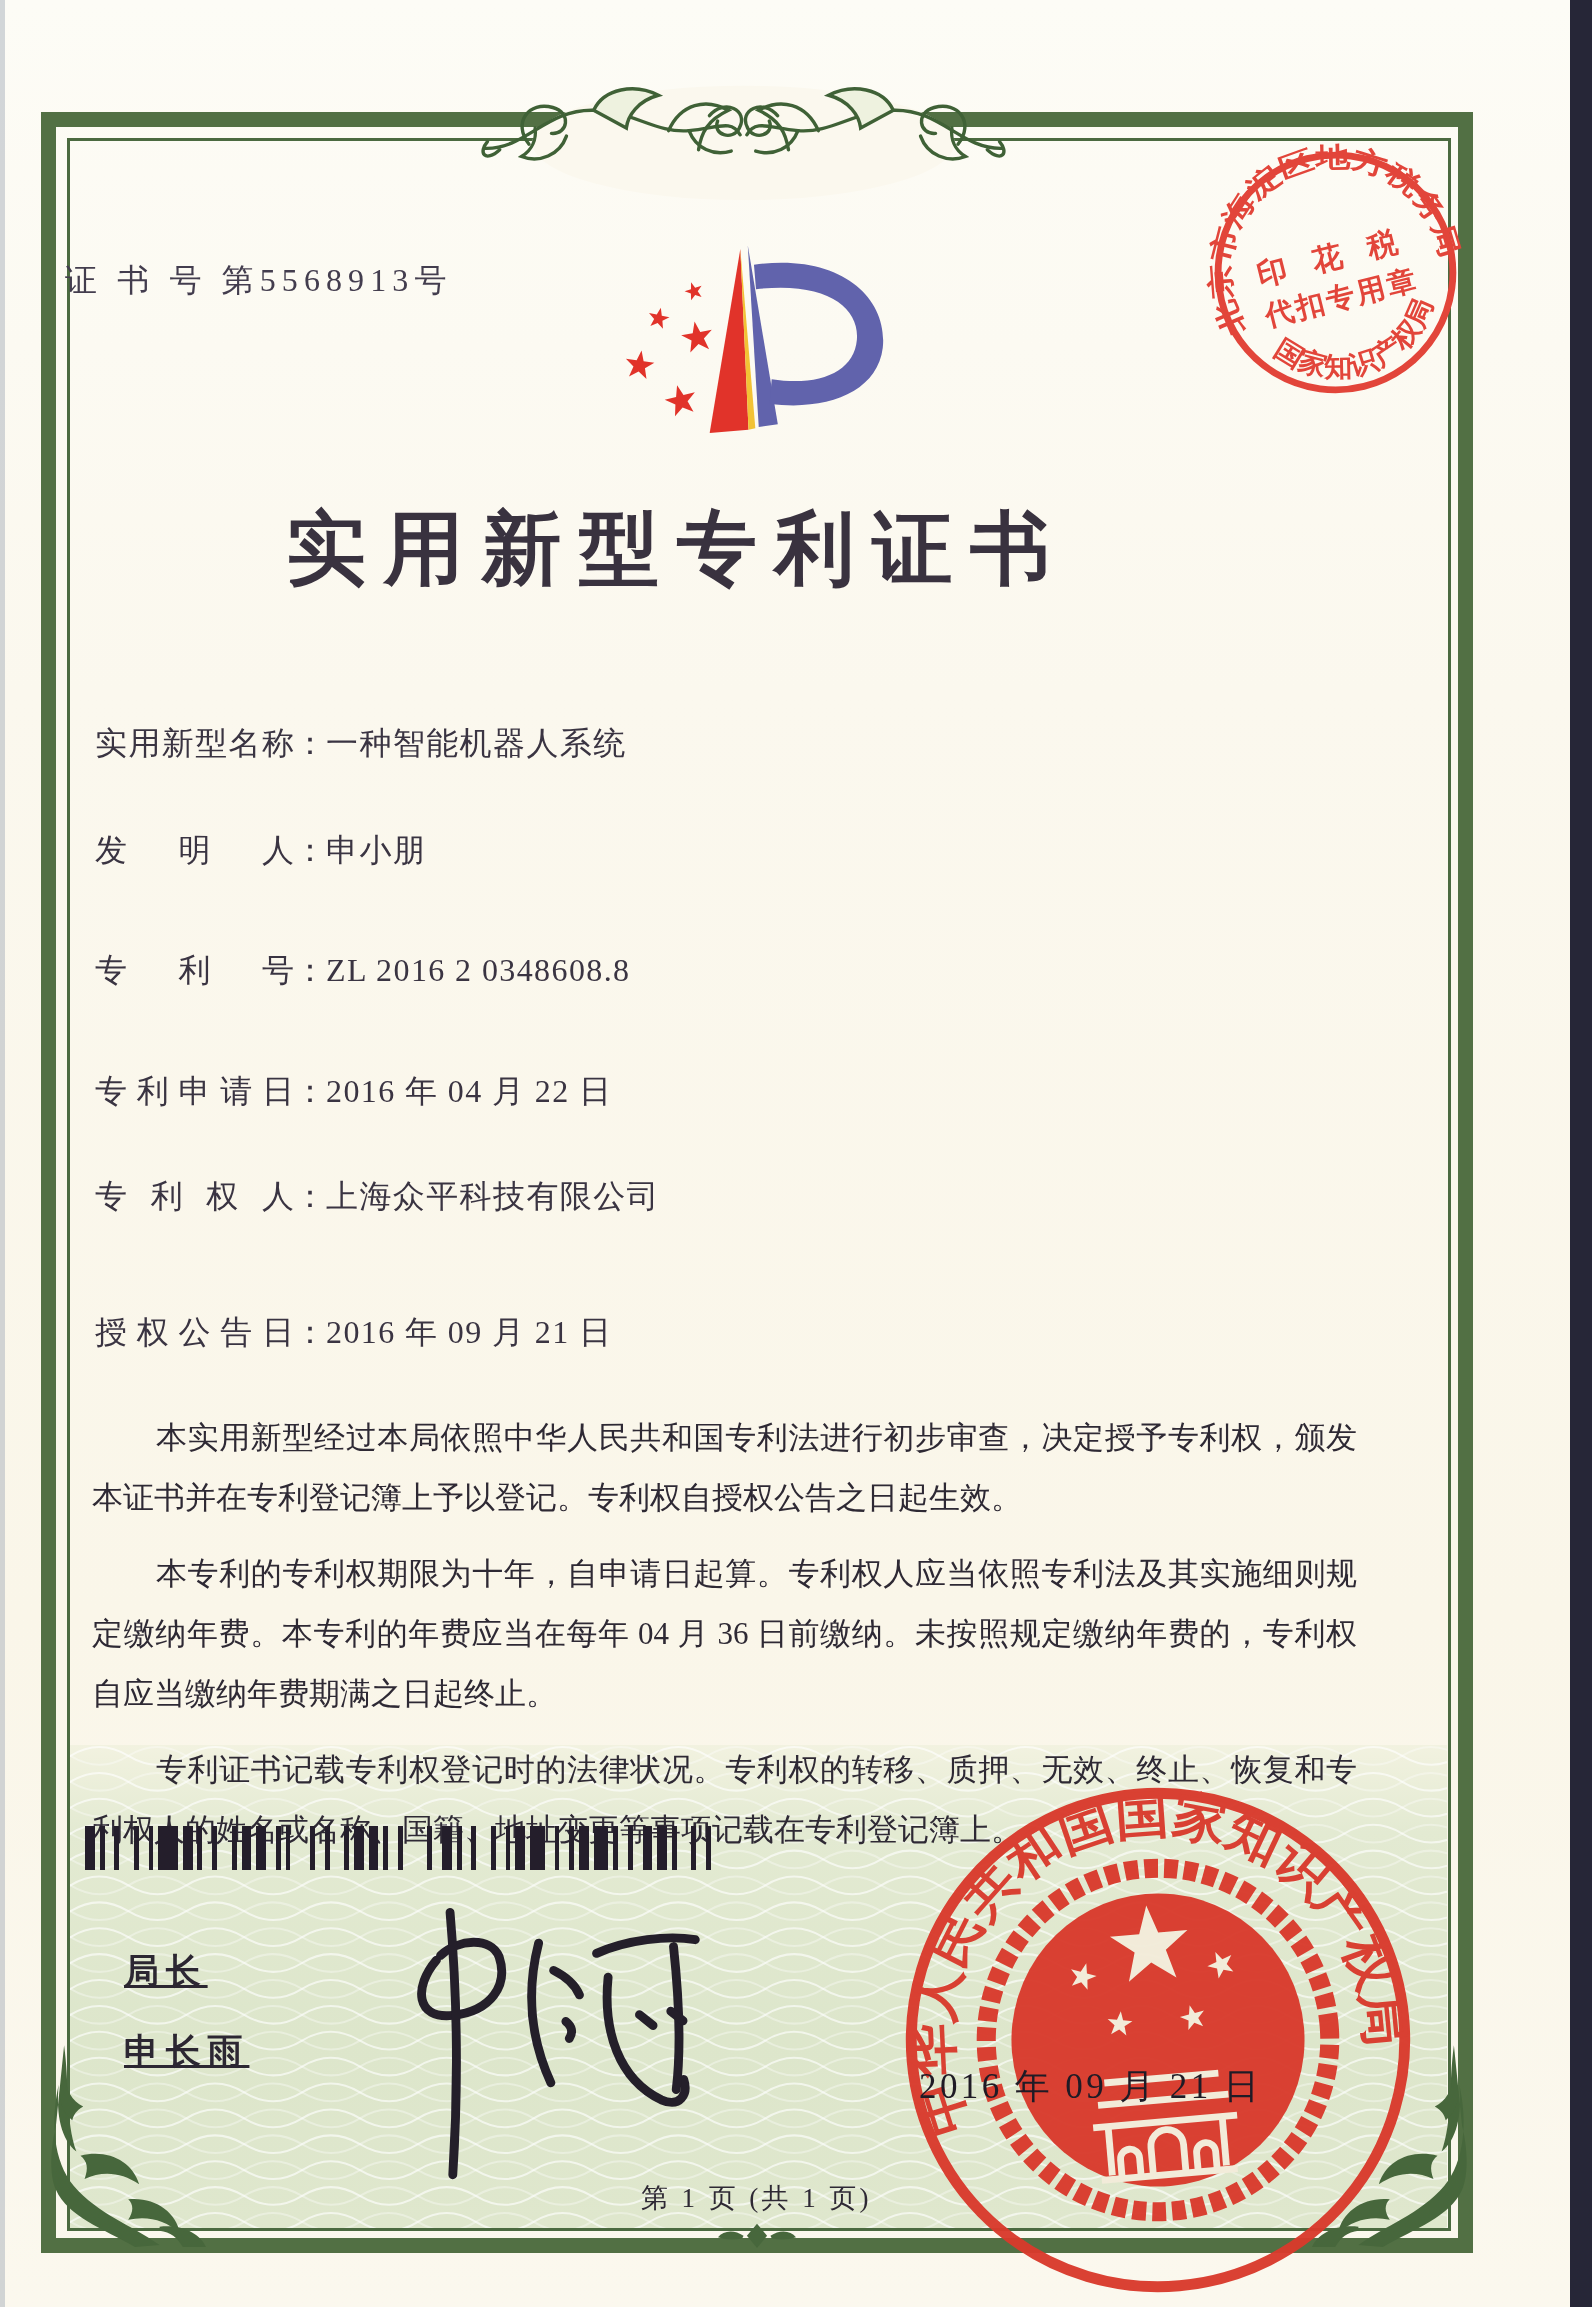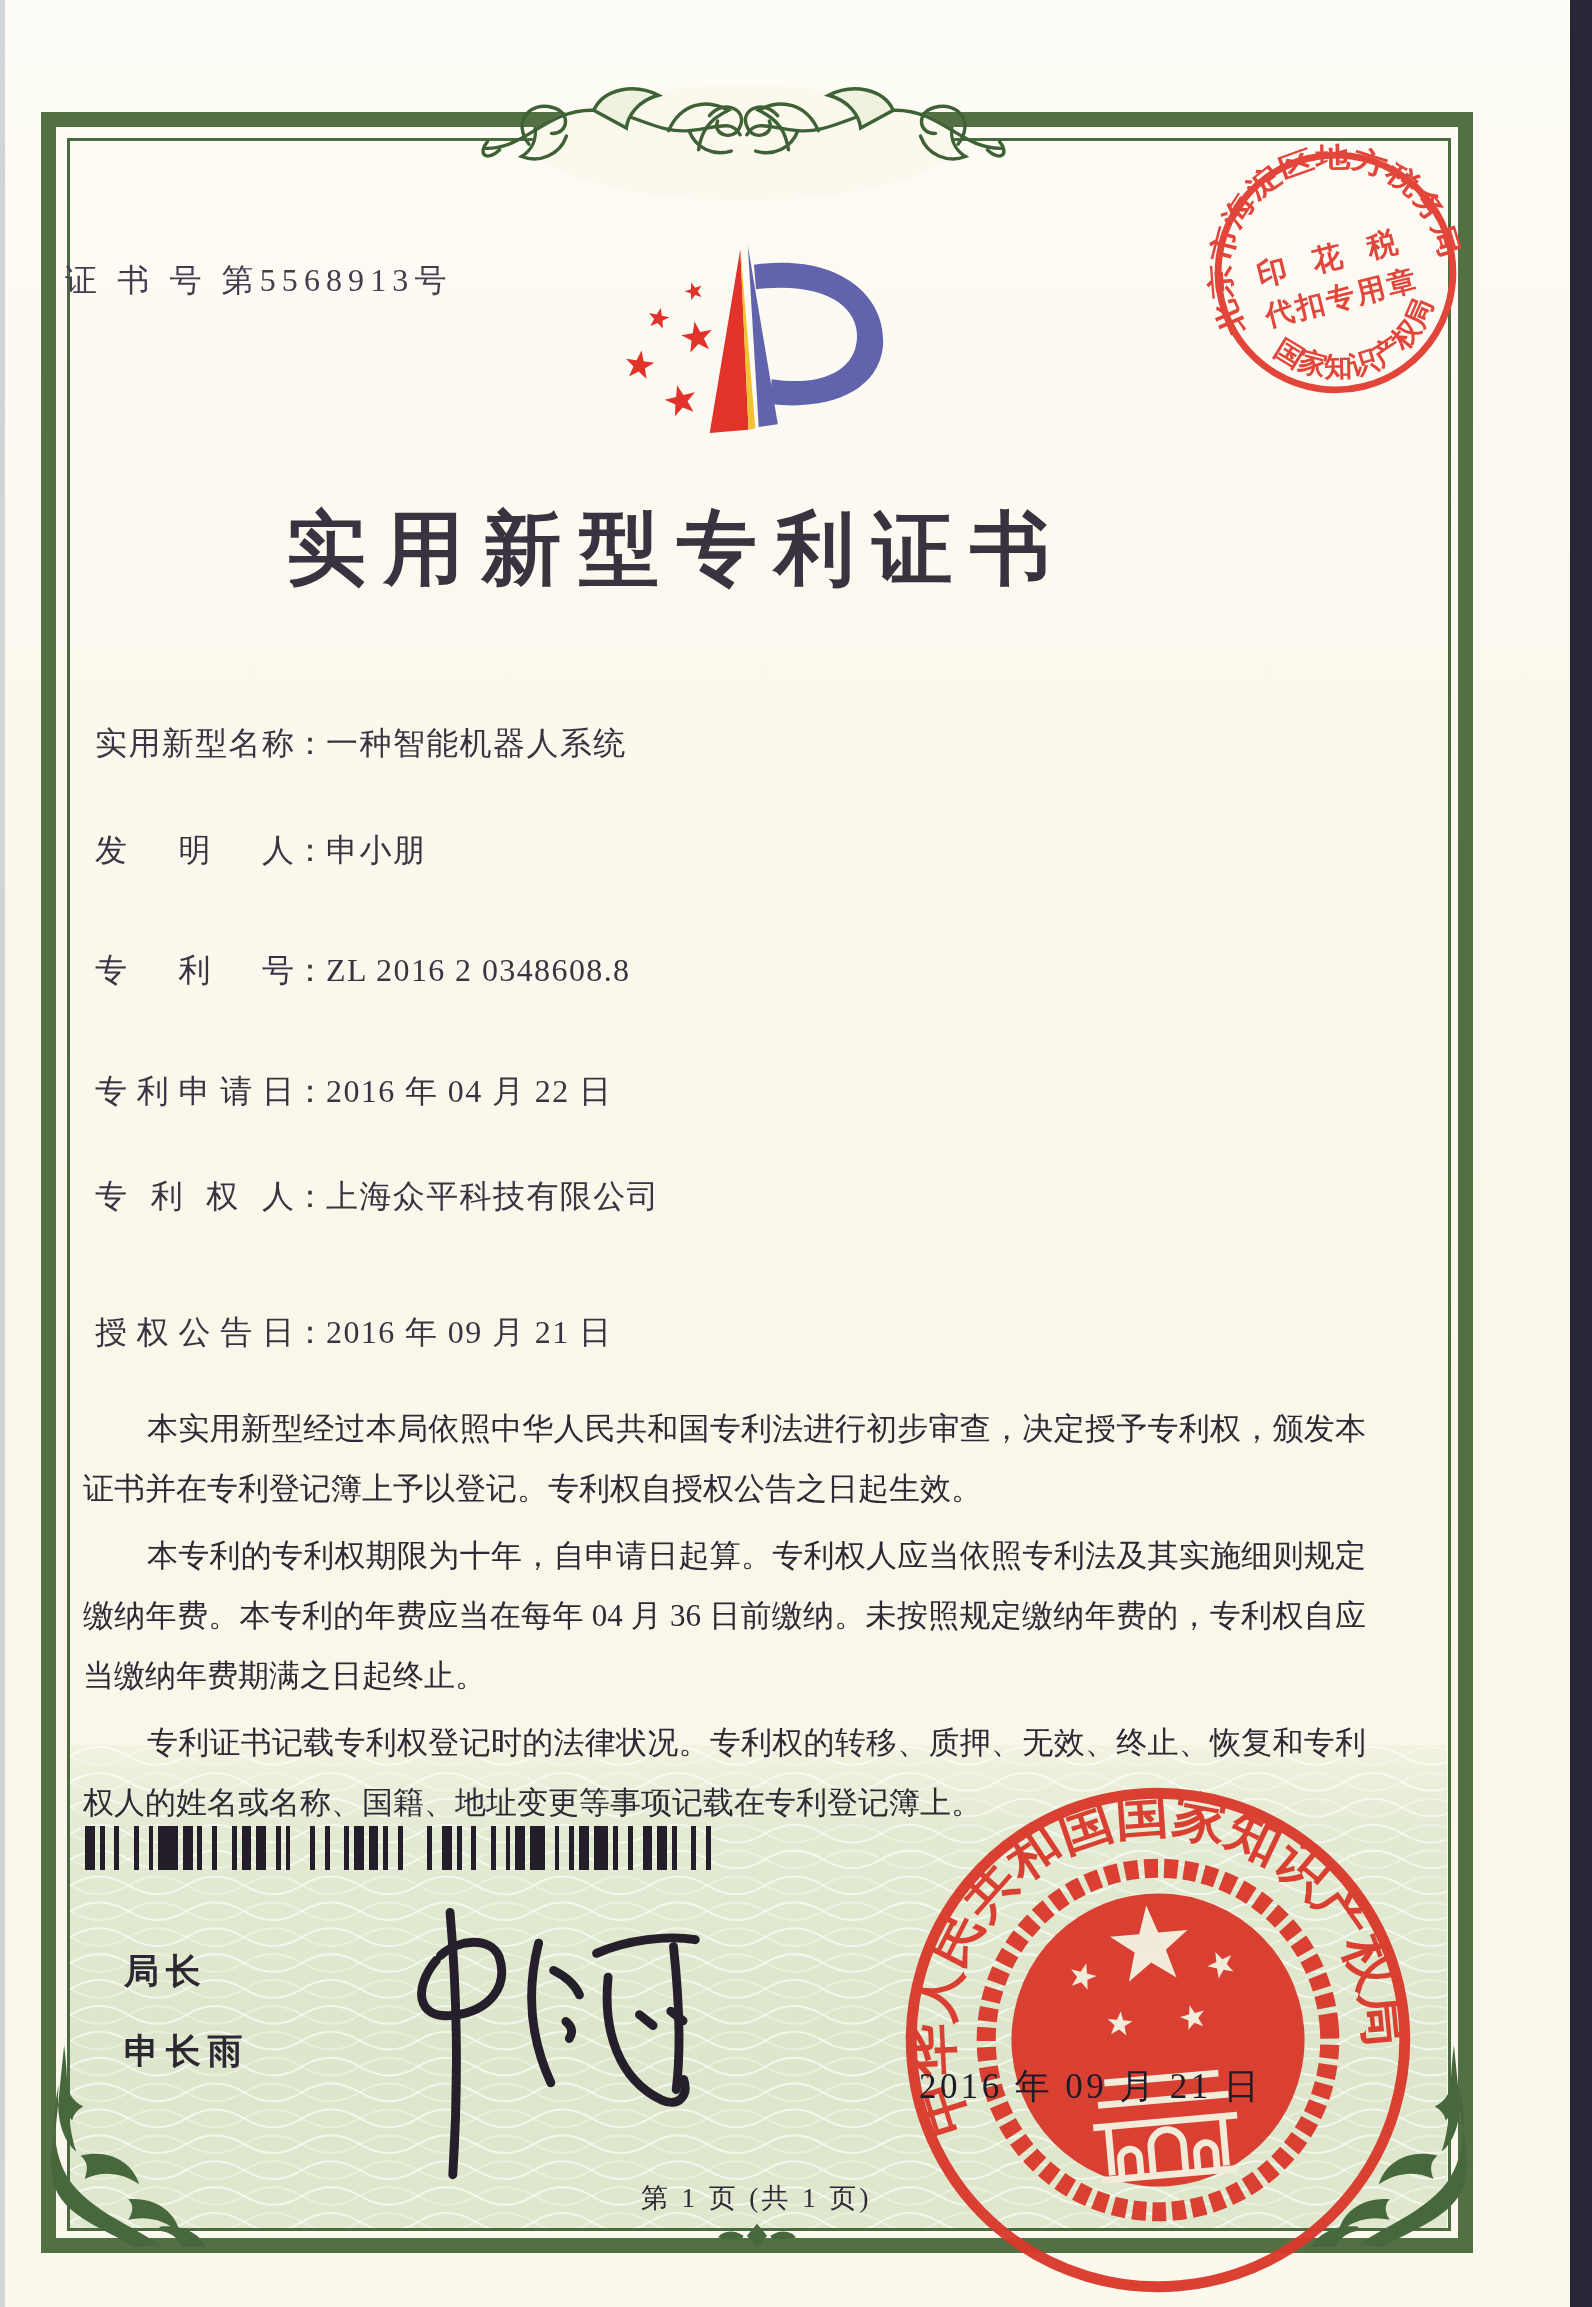--- a/index.html
+++ b/index.html
@@ -25,28 +25,28 @@
   .title{position:absolute;left:286px;top:496px;width:845px;text-align:left;
          font-size:80px;font-weight:700;letter-spacing:17.7px;color:#39323f;}
 
   .fields{position:absolute;left:95px;top:708px;width:1295px;color:#3a3442;}
   .frow{position:absolute;left:0;font-size:32px;white-space:nowrap;}
   .flabel{display:inline-block;width:199px;text-align:justify;text-align-last:justify;vertical-align:bottom;}
   .fvalue{letter-spacing:1.4px;}
 
   .paras{position:absolute;left:76px;top:1392px;width:1297px;font-size:31px;line-height:60px;
          color:#2e2934;text-align:justify;}
-  .paras p{margin:7px;text-indent:64px;}
+  .paras p{margin:16px;text-indent:64px;}
 
   .barcode{position:absolute;left:85px;top:1826px;width:631px;height:44px;display:flex;align-items:stretch;}
   .barcode .ink{background:#241e2b;}
   .barcode .sp{background:transparent;}
 
   .director{position:absolute;left:124px;top:1948px;font-size:35px;font-weight:600;color:#2c2732;letter-spacing:6.8px;}
-  .director div{margin-bottom:33px;}
+  .director div{margin-bottom:33px;text-decoration:underline;}
 
   .sig{position:absolute;left:368px;top:1875px;}
 
   .stamp-tax{position:absolute;left:1199px;top:136px;transform:rotate(-14deg);}
   .stamp-office{position:absolute;left:899px;top:1781px;transform:rotate(-5deg);opacity:.96;}
 
   .issue-date{position:absolute;left:919px;top:2063px;font-size:35px;letter-spacing:3.4px;color:#1f1b26;z-index:6;}
   .footer-page{position:absolute;left:477px;top:2180px;width:395px;text-align:right;
                font-size:27px;letter-spacing:3.4px;color:#2e2934;}
 

